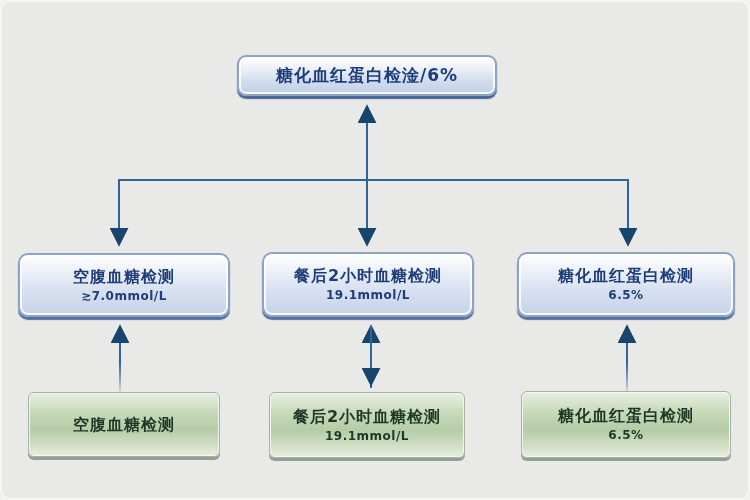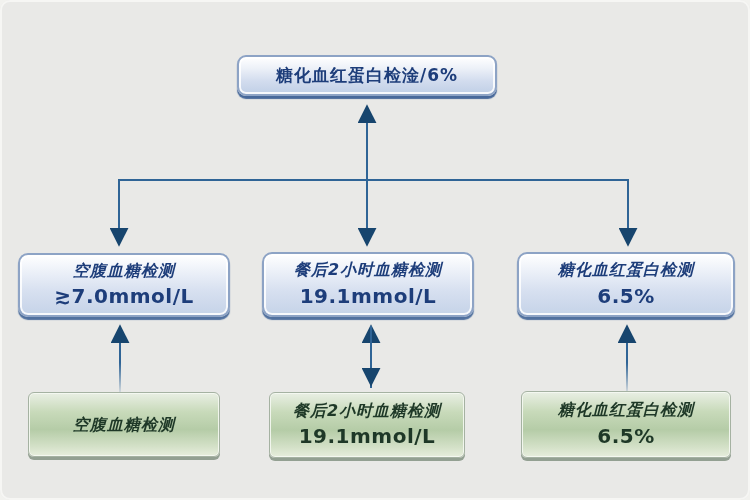--- a/index.html
+++ b/index.html
@@ -28,22 +28,22 @@
   .node {
     position: absolute;
     display: flex;
     flex-direction: column;
     justify-content: center;
     text-align: center;
     font-weight: bold;
     letter-spacing: 1px;
     line-height: 1.45;
   }
-  .node .title { font-size: 16px; font-style: italic; }
-  .node .value { font-size: 20px; letter-spacing: 0.5px; }
+  .node .title { font-size: 16px; }
+  .node .value { font-size: 12px; letter-spacing: 0.5px; }
   .blue {
     background: linear-gradient(180deg, #ffffff 0%, #eef2f9 25%, #d7e0f0 60%, #c5d3e8 100%);
     border: 2px solid #8da3c5;
     border-radius: 10px;
     box-shadow: 0 3px 1px #51719f, inset 0 0 0 2px rgba(255,255,255,0.85);
     color: #1d3d7a;
   }
   .top-node {
     font-size: 17px;
     border-radius: 9px;

